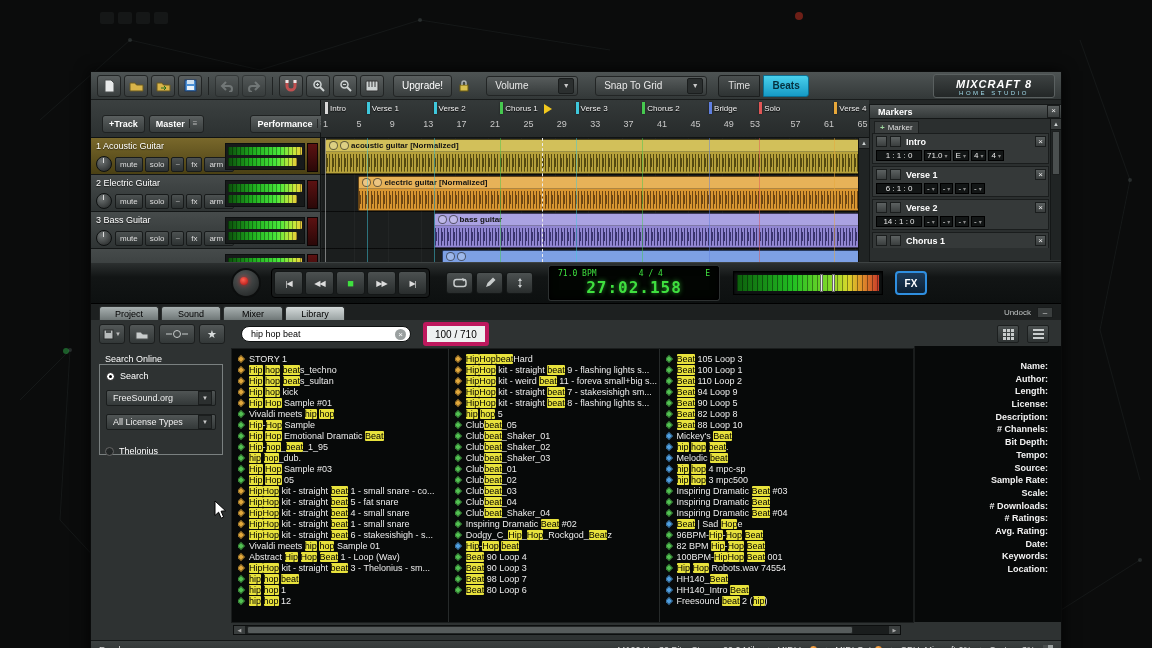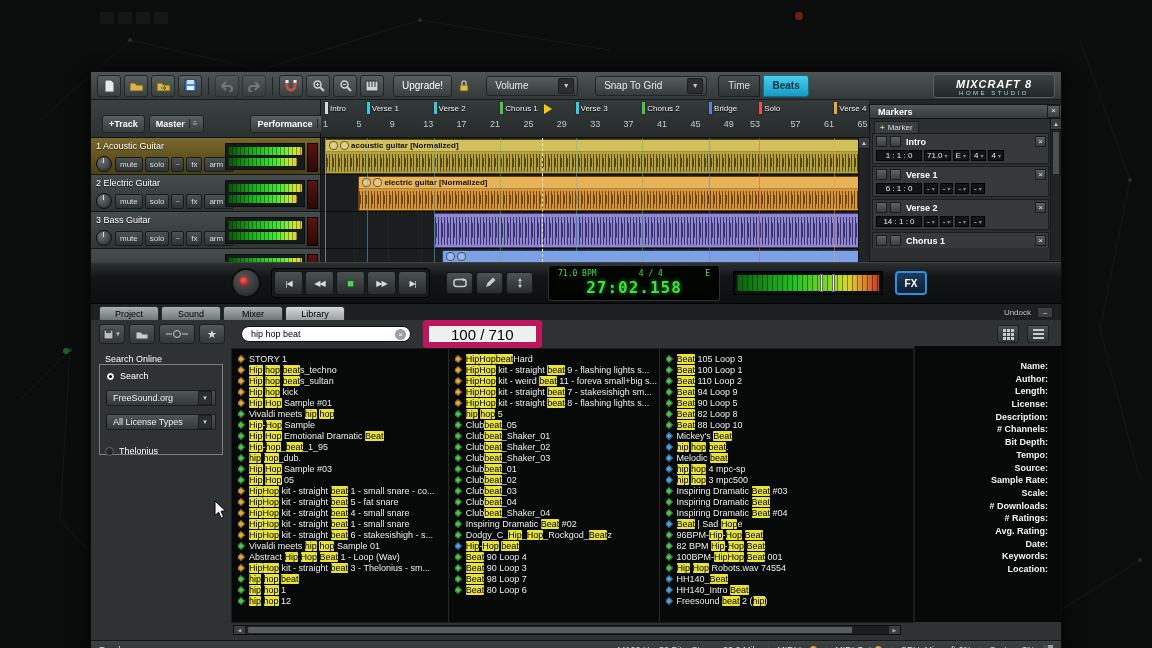--- a/index.html
+++ b/index.html
@@ -172,22 +172,22 @@
       border-radius:3px;display:flex;align-items:center;justify-content:center;gap:1px;flex:none;}
   .lib-tb.wide{width:34px;}
   .lib-tb .star{color:#d8dcdc;font-size:11px;line-height:11px;}
   .mini-arrow{font-size:6px;color:#bbb;}
   .search-box{margin-left:12px;width:170px;height:16px;background:#fff;border:1px solid #0e1111;border-radius:8px;
       display:flex;align-items:center;padding:0 4px 0 9px;box-sizing:border-box;flex:none;}
   .search-text{border:none;outline:none;background:transparent;font-size:9px;color:#000;width:100%;
       padding:0;font-family:inherit;}
   .search-clear{width:11px;height:11px;border-radius:50%;background:#9aa0a0;color:#fff;font-size:8px;
       line-height:11px;text-align:center;flex:none;}
-  .count-box{margin-left:8px;height:16px;padding:0 22px;background:#eef0f0;border:6px solid #be185d;border-radius:3px;
-      font-size:15px;color:#000;display:flex;align-items:center;flex:none;}
+  .count-box{margin-left:8px;height:16px;padding:0 8px;background:#eef0f0;border:4px solid #be185d;border-radius:3px;
+      font-size:10px;color:#000;display:flex;align-items:center;flex:none;}
   .flex1{flex:1;}
   .view-btn{width:20px;height:16px;background:linear-gradient(#4a4f4f,#2e3333);border:1px solid #1c1f1f;
       border-radius:2px;display:flex;align-items:center;justify-content:center;flex:none;margin-right:4px;}
   .icon-grid{width:3px;height:3px;background:#c8cccc;
       box-shadow:4px 0 #c8cccc,8px 0 #c8cccc,0 4px #c8cccc,4px 4px #c8cccc,8px 4px #c8cccc,0 8px #c8cccc,4px 8px #c8cccc,8px 8px #c8cccc;
       margin:-8px 8px 0 0;}
   .icon-list{width:11px;height:2px;background:#c8cccc;box-shadow:0 4px #c8cccc,0 8px #c8cccc;margin-top:-8px;}
   .lib-sidebar{position:absolute;left:0;top:26px;width:140px;bottom:18px;}
   .so-label{position:absolute;left:14px;top:8px;font-size:9px;color:#fff;}
   .so-box{position:absolute;left:8px;top:18px;width:124px;height:91px;border:1px solid #7a8080;box-sizing:border-box;}
@@ -507,20 +507,25 @@
         </div>
         <div class="clip" style="left:37.4px;top:38px;width:508.6px;--body:#d99631;--hdr:#e7b258;--wc:#6d4512">
      <div class="clip-hdr">
        <span class="chd-ico"></span>
        <span class="chd-ico"></span>
        <span class="clip-label">electric guitar [Normalized]</span>
      </div>
      <div class="clip-wave"></div>
         </div>
         <div class="clip" style="left:112.55px;top:75px;width:433.45px;--body:#9186d2;--hdr:#aaa2e2;--wc:#3a346e">
+     <div class="clip-hdr">
+       <span class="chd-ico"></span>
+       <span class="chd-ico"></span>
+       <span class="clip-label">bass guitar</span>
+     </div>
      <div class="clip-wave"></div>
         </div>
         <div class="clip" style="left:120.89999999999999px;top:112px;width:425.1px;--body:#5b83d6;--hdr:#7da0e4;--wc:#1e3a6e">
      <div class="clip-hdr">
        <span class="chd-ico"></span>
        <span class="chd-ico"></span>
        <span class="clip-label"></span>
      </div>
      </div>
       </div>

